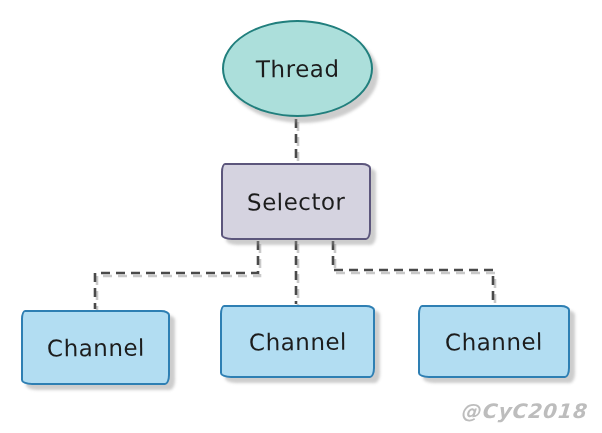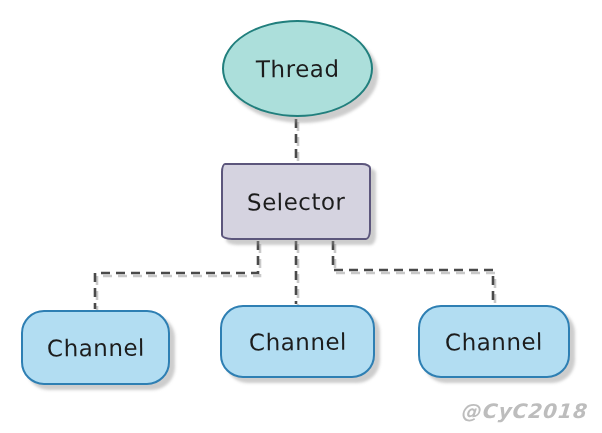--- a/index.html
+++ b/index.html
@@ -32,21 +32,21 @@
     border-radius: 50%;
     border: 2.5px solid #217f7d;
     box-shadow: 5px 6px 3px rgba(145,145,145,0.45);
   }
   .rect {
     border: 2px solid #5c567c;
     
     border-radius: 4px 9px 5px 11px / 9px 5px 10px 5px;
     box-shadow: 5px 5px 3px rgba(145,145,145,0.45);
   }
-  .channel { border-color: #2e7fb3; border-radius: 23px; }
+  .channel { border-color: #2e7fb3; }
   .node-thread   { left: 222px; top: 20px;  width: 151px; height: 97px; }
   .node-selector { left: 221px; top: 163px; width: 150px; height: 77px; }
   .node-channel-1{ left: 21px;  top: 310px; width: 149px; height: 75px; }
   .node-channel-2{ left: 220px; top: 305px; width: 155px; height: 73px; }
   .node-channel-3{ left: 418px; top: 305px; width: 152px; height: 73px; }
   .watermark {
     position: absolute;
     right: 14px;
     bottom: 10px;
     font-size: 20px;

